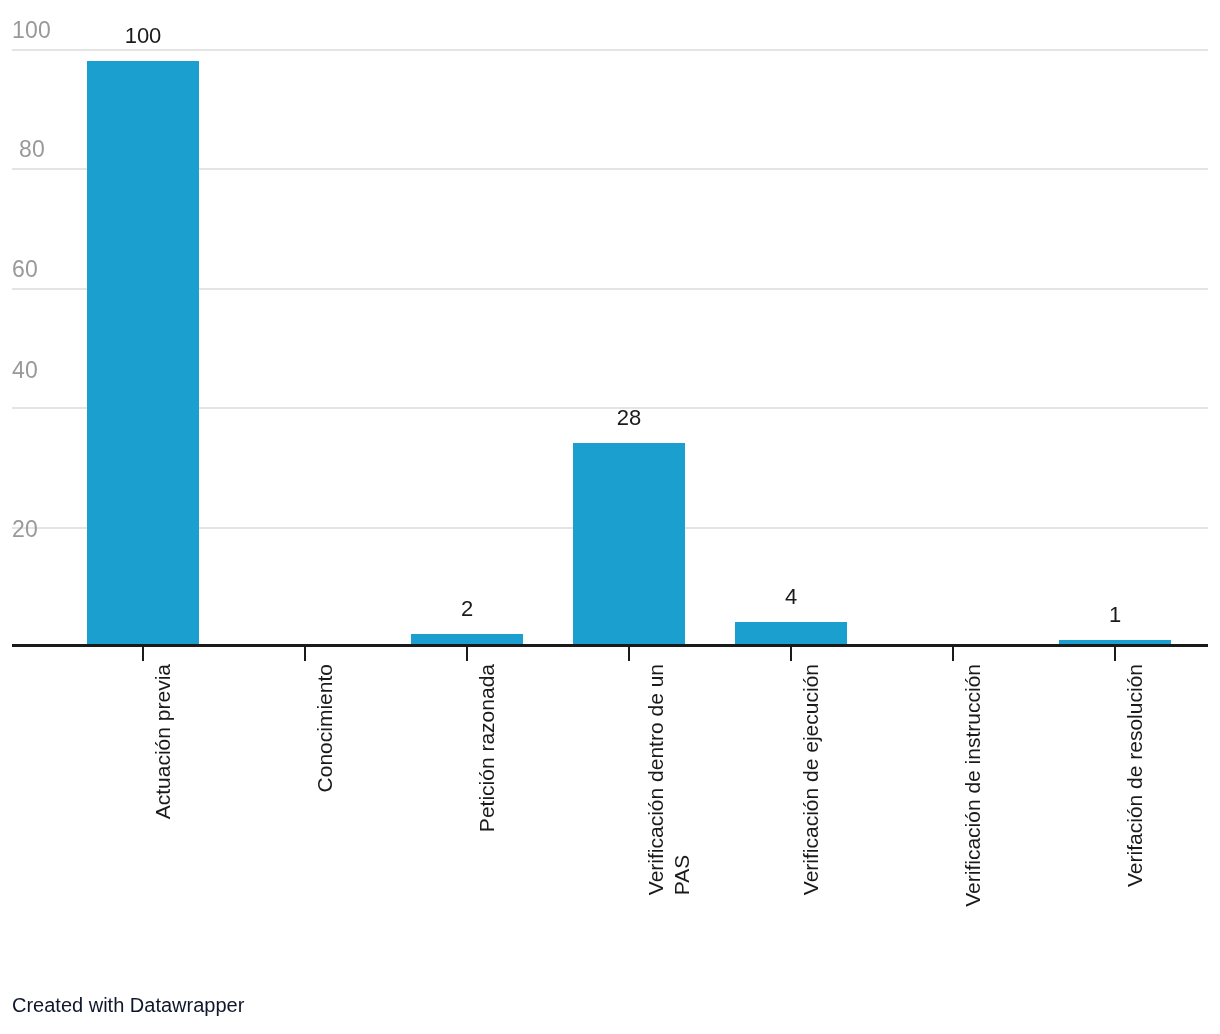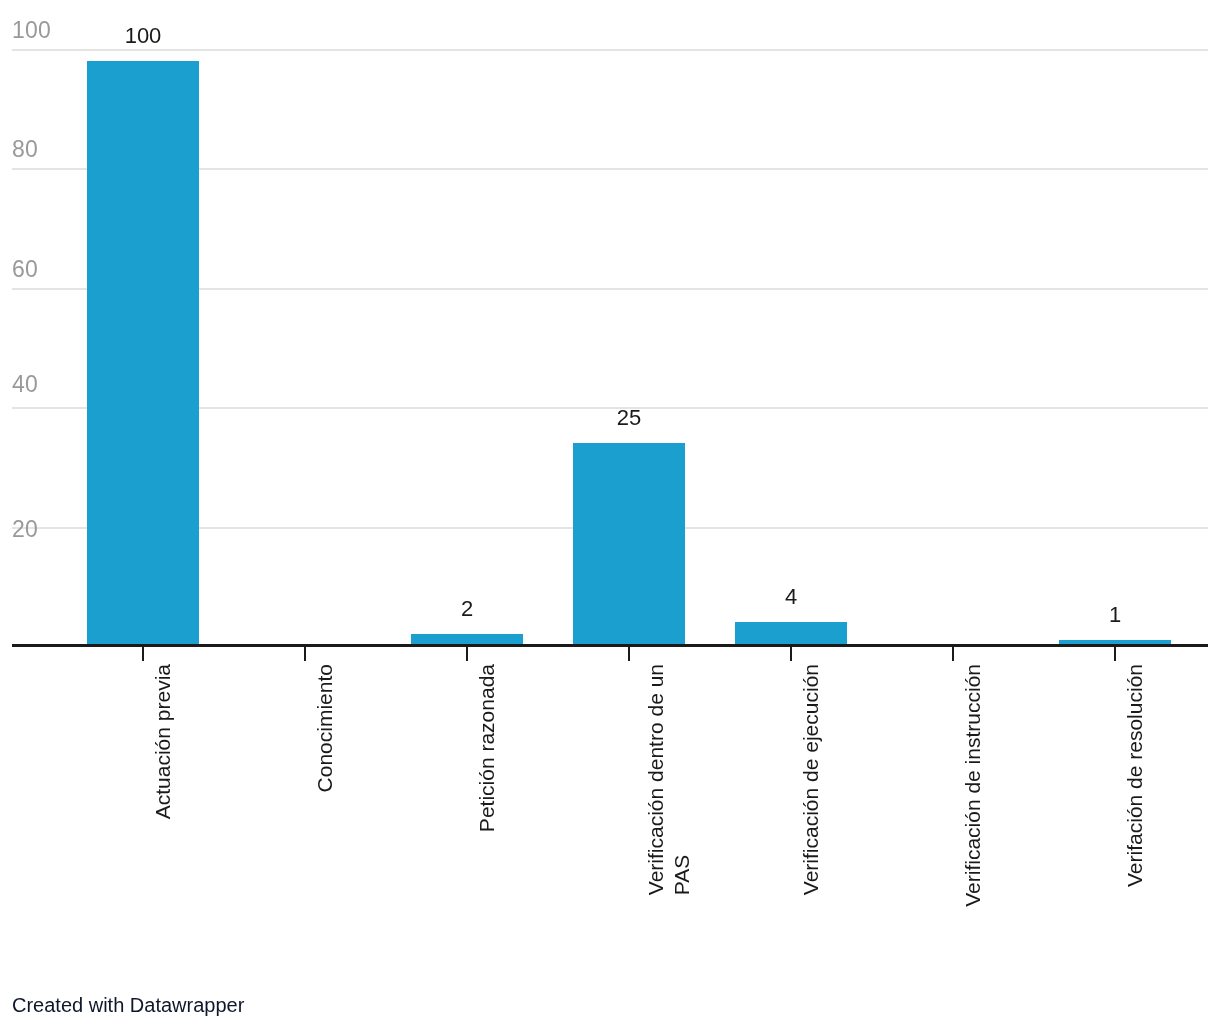--- a/index.html
+++ b/index.html
@@ -141,41 +141,41 @@
 <body>
 
 <div id="chart-root">
 
   <div class="plot-area">
 
     <div id="gridlines">
         <div class="gridline" style="top: 526.6px;"></div>
         <div class="gridline-label" style="top: 518px;">20</div>
         <div class="gridline" style="top: 407.2px;"></div>
-        <div class="gridline-label" style="top: 373px;">40</div>
+        <div class="gridline-label" style="top: 359px;">40</div>
         <div class="gridline" style="top: 287.8px;"></div>
         <div class="gridline-label" style="top: 257.8px;">60</div>
         <div class="gridline" style="top: 168.4px;"></div>
-        <div class="gridline-label" style="top: 138.4px;">80</div>
+        <div class="gridline-label" style="top: 138.4px; margin-left: 7px;">80</div>
         <div class="gridline" style="top: 49px;"></div>
         <div class="gridline-label" style="top: 19px;">100</div>
       </div>
 
     <div class="bars-layer" id="bars-layer">
         <div class="bar-group" style="left: 87px; width: 112px;">
           <div class="bar" style="height: 585.06px; background: rgb(27, 159, 206);"></div>
           <div class="bar-value" style="top: 24.94px;">100</div>
         </div>
         <div class="bar-group" style="left: 411px; width: 112px;">
           <div class="bar" style="height: 11.94px; background: rgb(27, 159, 206);"></div>
           <div class="bar-value" style="top: 598.06px;">2</div>
         </div>
         <div class="bar-group" style="left: 573px; width: 112px;">
           <div class="bar" style="height: 202.98px; background: rgb(27, 159, 206);"></div>
-          <div class="bar-value" style="top: 407.02px;">25</div>
+          <div class="bar-value" style="top: 407.02px;">28</div>
         </div>
         <div class="bar-group" style="left: 735px; width: 112px;">
           <div class="bar" style="height: 23.88px; background: rgb(27, 159, 206);"></div>
           <div class="bar-value" style="top: 586.12px;">4</div>
         </div>
         <div class="bar-group" style="left: 1059px; width: 112px;">
           <div class="bar" style="height: 5.97px; background: rgb(27, 159, 206);"></div>
           <div class="bar-value" style="top: 604.03px;">1</div>
         </div>
       </div>

